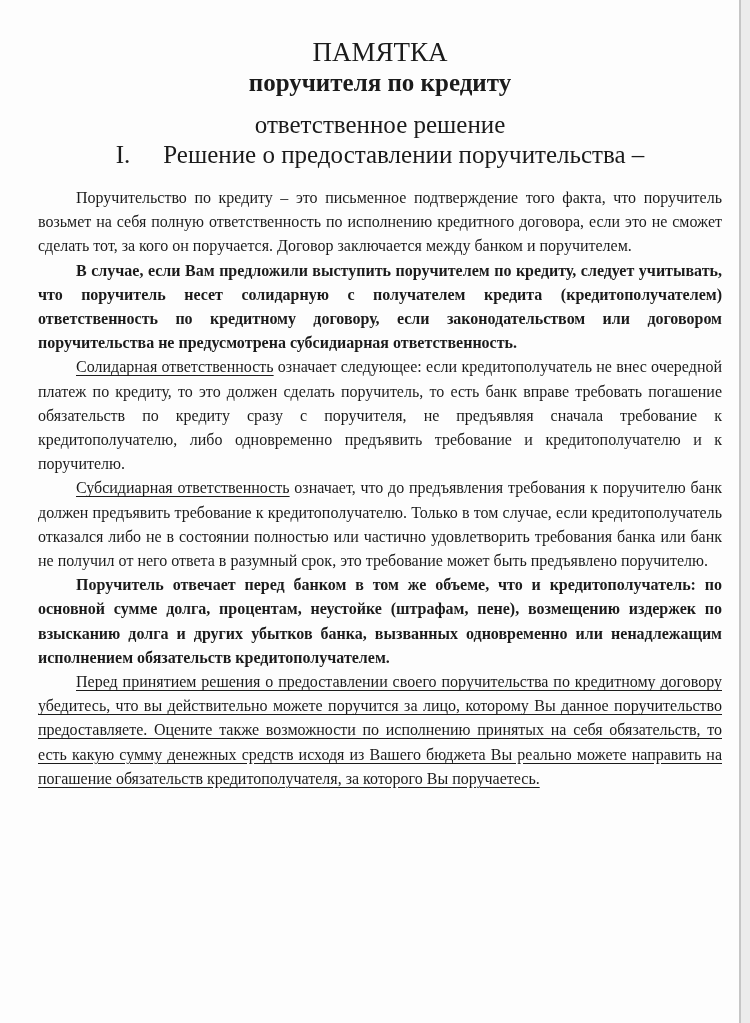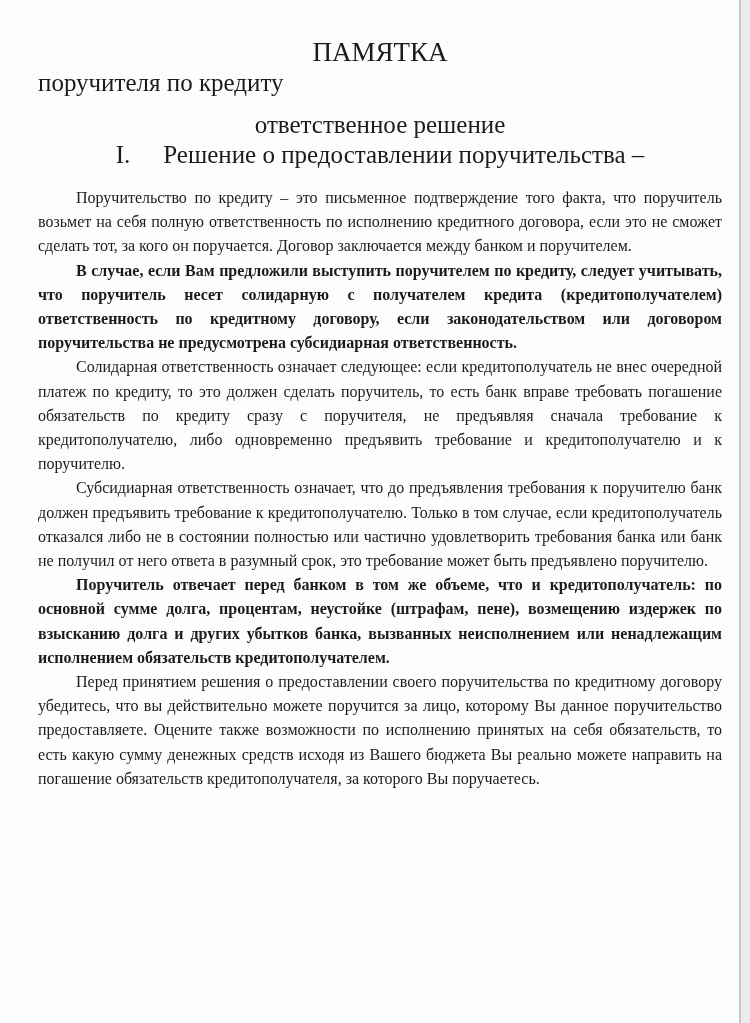--- a/index.html
+++ b/index.html
@@ -31,24 +31,24 @@
   .content {
     padding: 36px 28px 0 38px;
   }
   .doc-title {
     text-align: center;
     font-size: 27px;
     line-height: 32px;
     font-weight: 400;
   }
   .doc-subtitle {
-    text-align: left;
+    text-align: center;
     font-size: 25px;
     line-height: 30px;
-    font-weight: 400;
+    font-weight: 700;
   }
   .section-heading {
     margin-top: 12px;
     text-align: center;
     font-size: 25px;
     line-height: 30px;
     font-weight: 400;
   }
   .heading-tab {
     display: inline-block;
@@ -62,20 +62,21 @@
   }
   .para {
     text-indent: 38px;
     margin: 0;
   }
   .para.bold {
     font-weight: 700;
     font-family: Liberation Serif, serif;
   }
   .underline {
+    text-decoration: underline;
     text-underline-offset: 3px;
   }
 </style>
 </head>
 <body>
 
 <div class="page">
   <div class="content">
 
     <div class="doc-title">ПАМЯТКА</div>
@@ -88,19 +89,19 @@
         <span>I.</span><span class="heading-tab"></span><span>Решение о предоставлении поручительства –</span>
       </div>
     </div>
 
     <div class="doc-body">
 
     <p class="para"><span>Поручительство по кредиту – это письменное подтверждение того факта, что поручитель возьмет на себя полную ответственность по исполнению кредитного договора, если это не сможет сделать тот, за кого он поручается. Договор заключается между банком и поручителем.</span></p>
         <p class="para bold"><span>В случае, если Вам предложили выступить поручителем по кредиту, следует учитывать, что поручитель несет солидарную с получателем кредита (кредитополучателем) ответственность по кредитному договору, если законодательством или договором поручительства не предусмотрена субсидиарная ответственность.</span></p>
         <p class="para"><span class="underline">Солидарная ответственность</span><span> означает следующее: если кредитополучатель не внес очередной платеж по кредиту, то это должен сделать поручитель, то есть банк вправе требовать погашение обязательств по кредиту сразу с поручителя, не предъявляя сначала требование к кредитополучателю, либо одновременно предъявить требование и кредитополучателю и к поручителю.</span></p>
         <p class="para"><span class="underline">Субсидиарная ответственность</span><span> означает, что до предъявления требования к поручителю банк должен предъявить требование к кредитополучателю. Только в том случае, если кредитополучатель отказался либо не в состоянии полностью или частично удовлетворить требования банка или банк не получил от него ответа в разумный срок, это требование может быть предъявлено поручителю.</span></p>
-        <p class="para bold"><span>Поручитель отвечает перед банком в том же объеме, что и кредитополучатель: по основной сумме долга, процентам, неустойке (штрафам, пене), возмещению издержек по взысканию долга и других убытков банка, вызванных неисполнением или ненадлежащим исполнением обязательств кредитополучателем.</span></p>
+        <p class="para bold"><span>Поручитель отвечает перед банком в том же объеме, что и кредитополучатель: по основной сумме долга, процентам, неустойке (штрафам, пене), возмещению издержек по взысканию долга и других убытков банка, вызванных одновременно или ненадлежащим исполнением обязательств кредитополучателем.</span></p>
         <p class="para underline"><span>Перед принятием решения о предоставлении своего поручительства по кредитному договору убедитесь, что вы действительно можете поручится за лицо, которому Вы данное поручительство предоставляете. Оцените также возможности по исполнению принятых на себя обязательств, то есть какую сумму денежных средств исходя из Вашего бюджета Вы реально можете направить на погашение обязательств кредитополучателя, за которого Вы поручаетесь.</span></p>
       </div>
 
   </div>
   <div class="edge-strip"></div>
 </div>
 
 </body></html>

